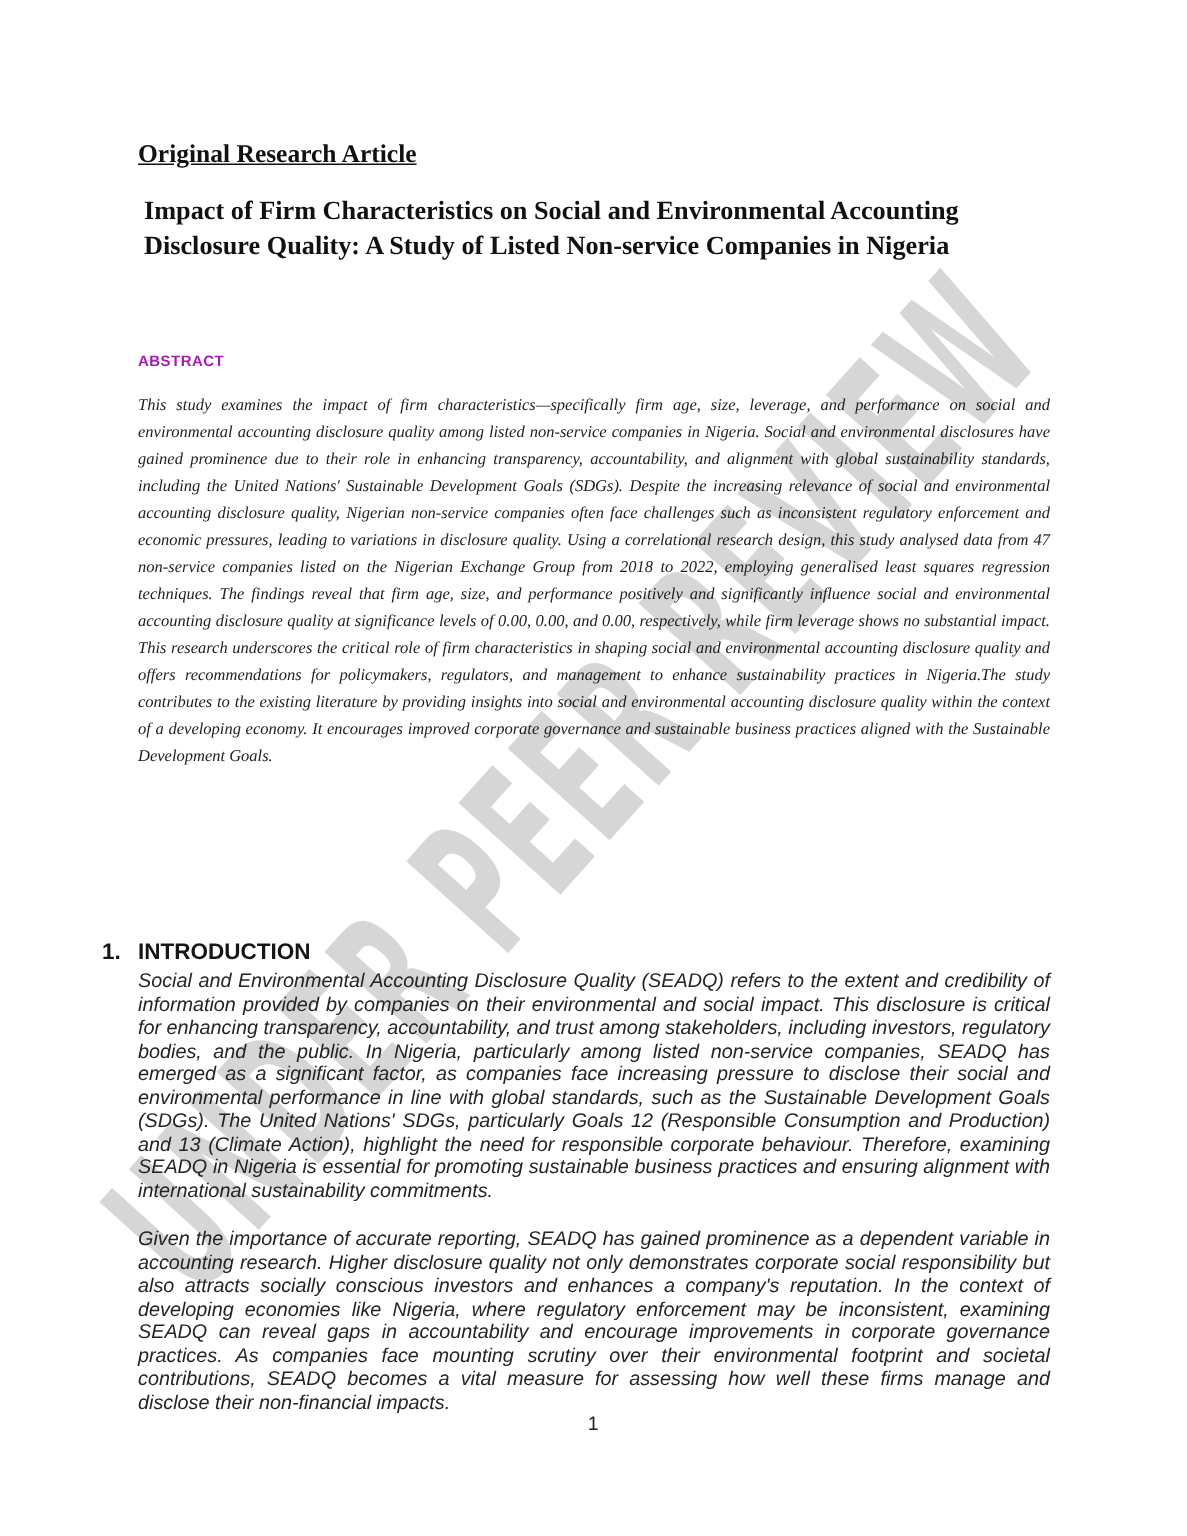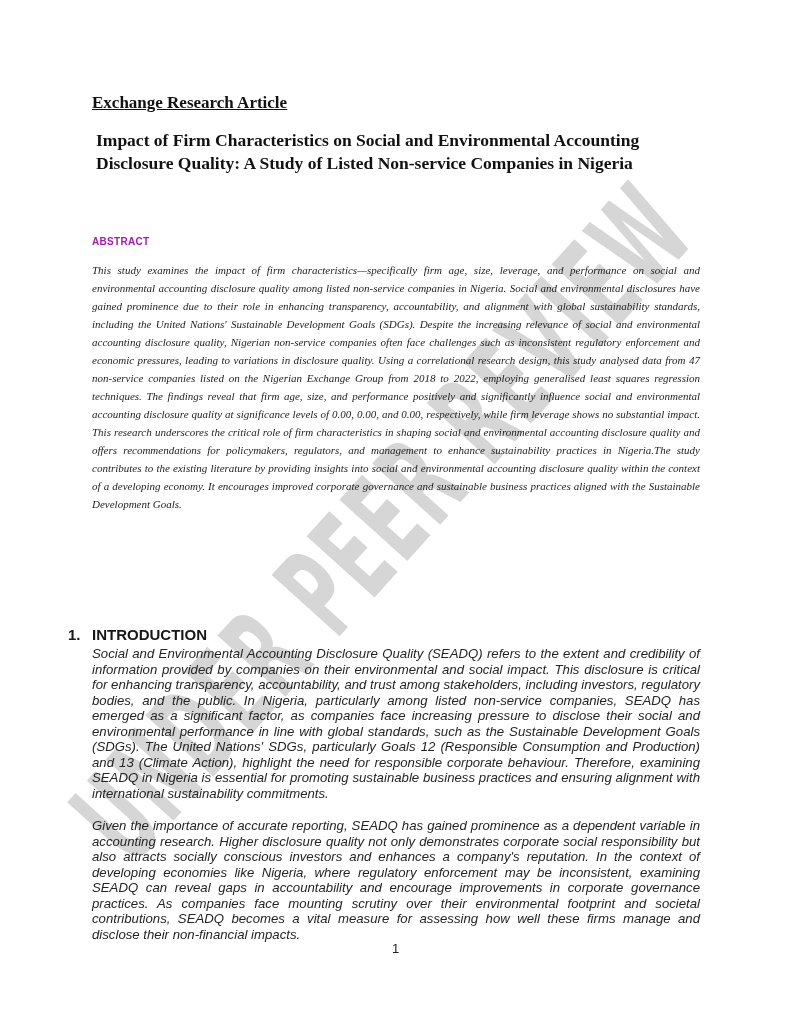--- a/index.html
+++ b/index.html
@@ -109,21 +109,21 @@
 </style>
 </head>
 <body>
 
 <div class="page">
 
   <div class="watermark">UNDER PEER REVIEW</div>
 
   <div class="content">
 
-    <div class="article-type">Exchange Research Article</div>
+    <div class="article-type">Original Research Article</div>
 
     <h1 class="paper-title">Impact of Firm Characteristics on Social and Environmental Accounting Disclosure Quality: A Study of Listed Non-service Companies in Nigeria</h1>
 
     <div class="abstract-heading">ABSTRACT</div>
 
     <p class="abstract-body">This study examines the impact of firm characteristics—specifically firm age, size, leverage, and performance on social and environmental accounting disclosure quality among listed non-service companies in Nigeria. Social and environmental disclosures have gained prominence due to their role in enhancing transparency, accountability, and alignment with global sustainability standards, including the United Nations' Sustainable Development Goals (SDGs). Despite the increasing relevance of social and environmental accounting disclosure quality, Nigerian non-service companies often face challenges such as inconsistent regulatory enforcement and economic pressures, leading to variations in disclosure quality. Using a correlational research design, this study analysed data from 47 non-service companies listed on the Nigerian Exchange Group from 2018 to 2022, employing generalised least squares regression techniques. The findings reveal that firm age, size, and performance positively and significantly influence social and environmental accounting disclosure quality at significance levels of 0.00, 0.00, and 0.00, respectively, while firm leverage shows no substantial impact. This research underscores the critical role of firm characteristics in shaping social and environmental accounting disclosure quality and offers recommendations for policymakers, regulators, and management to enhance sustainability practices in Nigeria.The study contributes to the existing literature by providing insights into social and environmental accounting disclosure quality within the context of a developing economy. It encourages improved corporate governance and sustainable business practices aligned with the Sustainable Development Goals.</p>
 
     <div class="intro-section">
       <div class="intro-heading-row">
         <span class="intro-number">1.</span>

